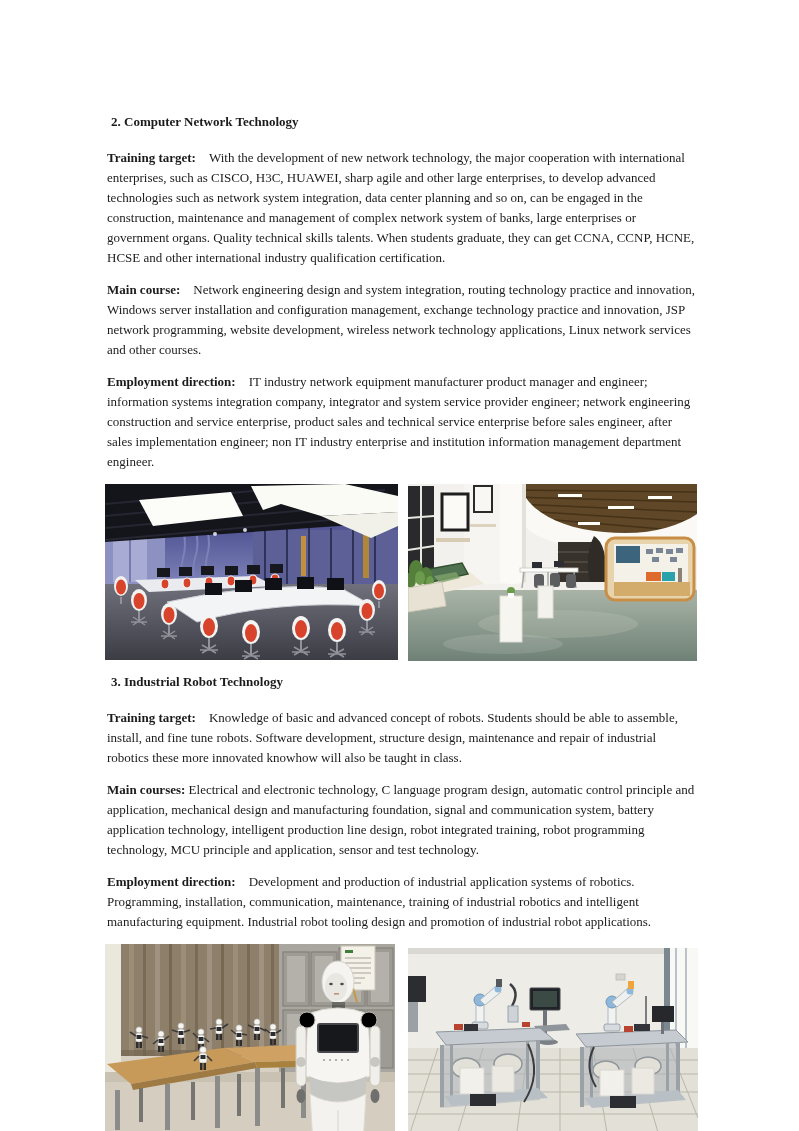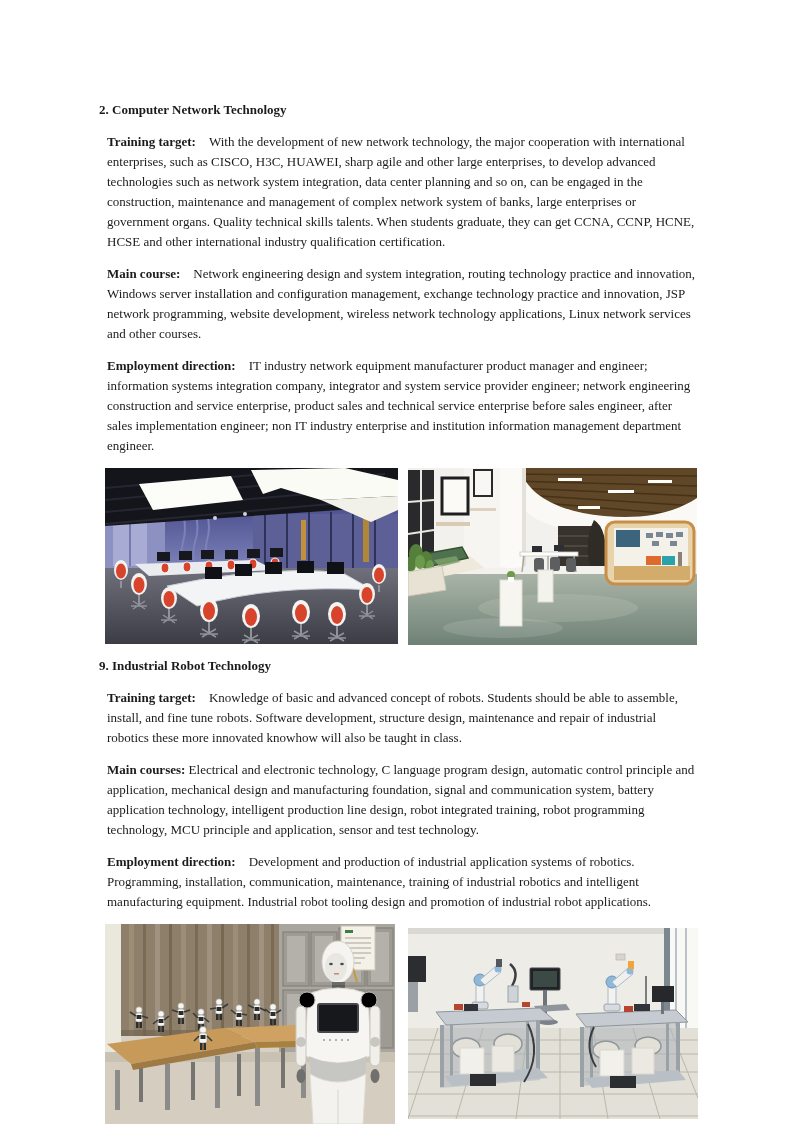--- a/index.html
+++ b/index.html
@@ -6,21 +6,21 @@
   .page {
     position:relative; width:799px; height:1131px; background:#ffffff;
     overflow:hidden;
     font-family:"Liberation Serif","DejaVu Serif",serif;
     color:#1b1b1b;
   }
   .content {
     position:absolute; left:95px; top:96px; width:613px;
     font-size:13px; line-height:20px;
   }
-  .heading { font-size:13px; line-height:20px; font-weight:bold; margin:4px; }
+  .heading { font-size:13px; line-height:20px; font-weight:bold; margin:16px; }
   .heading.mt { margin-top:11px; }
   .para { margin:12px; }
   .label { font-weight:bold; }
   .photos { display:flex; align-items:flex-start; }
   .photos.row1 { gap:10px; margin:5px 0 0 10px; }
   .photos.row2 { gap:13px; margin:4px 0 0 10px; }
   .photo { display:block; line-height:0; }
   .photo.offset { margin-top:4px; }
   svg { display:block; }
 </style>
@@ -267,21 +267,21 @@
           <g>
             <rect x="92" y="112" width="22" height="46" fill="#f6f5f0" stroke="#dddbd2" stroke-width="1"></rect>
             <circle cx="103" cy="107" r="4" fill="#6d9b4d"></circle>
             <rect x="100" y="109" width="6" height="5" fill="#ffffff"></rect>
             <rect x="130" y="102" width="15" height="32" fill="#f3f2ec" stroke="#dddbd2" stroke-width="1"></rect>
           </g>
         </svg>
       </span>
     </div>
 
-    <h2 class="heading mt">9. Industrial Robot Technology</h2>
+    <h2 class="heading mt">3. Industrial Robot Technology</h2>
 
     <p class="para"><span class="label">Training target:</span><span> Knowledge of basic and advanced concept of robots. Students should be able to assemble, install, and fine tune robots. Software development, structure design, maintenance and repair of industrial robotics these more innovated knowhow will also be taught in class.</span></p>
 
     <p class="para"><span class="label">Main courses:</span><span> Electrical and electronic technology, C language program design, automatic control principle and application, mechanical design and manufacturing foundation, signal and communication system, battery application technology, intelligent production line design, robot integrated training, robot programming technology, MCU principle and application, sensor and test technology.</span></p>
 
     <p class="para"><span class="label">Employment direction:</span><span> Development and production of industrial application systems of robotics. Programming, installation, communication, maintenance, training of industrial robotics and intelligent manufacturing equipment. Industrial robot tooling design and promotion of industrial robot applications.</span></p>
 
     <div class="photos row2">
 
       <span class="photo">

